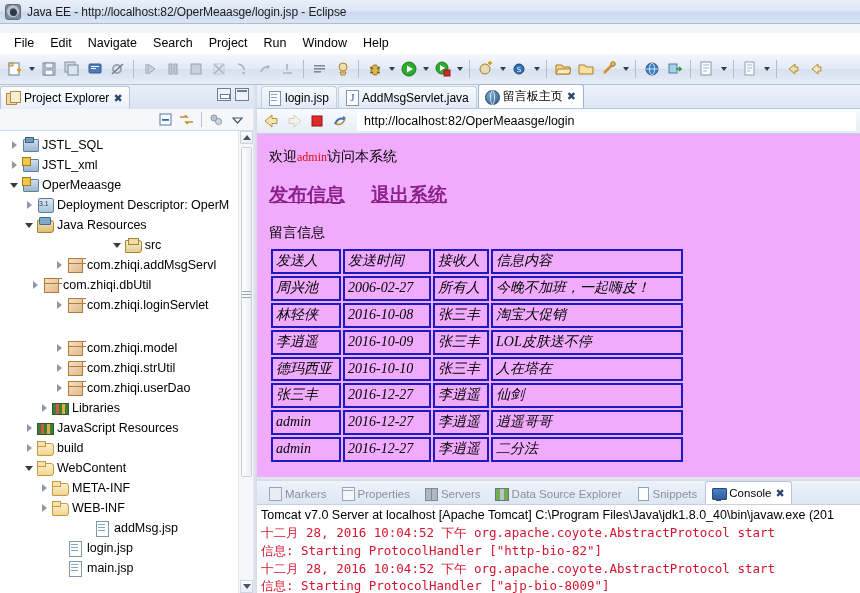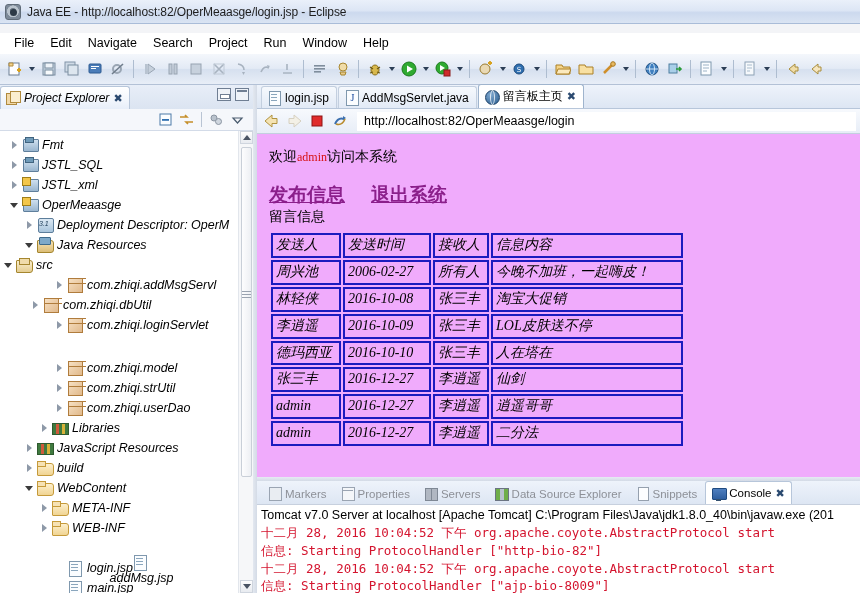--- a/index.html
+++ b/index.html
@@ -114,21 +114,20 @@
   }
 
   
   .leftpane {
     width: 253px;
     flex: 0 0 253px;
     display: flex;
     flex-direction: column;
     background: #6d28d9;
     min-height: 0;
-    font-style: italic;
   }
   .viewtabrow {
     height: 24px;
     display: flex;
     align-items: flex-end;
     background: linear-gradient(to bottom, #e8eef8, #dbe4f1);
     flex: 0 0 auto;
     position: relative;
   }
   .viewtab {
@@ -493,20 +492,21 @@
   .welcome {
     font-size: 14px;
     color: #000;
     font-family: "Liberation Serif", serif;
     margin-bottom: 16px;
     white-space: nowrap;
   }
   .welcome .uname { color: #d61212; font-size: 12px; font-family: "Liberation Serif", serif;}
   .navlinks {
     display: flex; gap: 26px;
+    margin-bottom: 16px;
   }
   .navlink {
     font-size: 19px;
     font-weight: bold;
     color: #8b1f8b;
     text-decoration: underline;
     font-family: "Liberation Serif", serif;
     cursor: pointer;
     white-space: nowrap;
   }
@@ -905,25 +905,20 @@
               <path d="M3 5 L12 5 L7.5 10 Z" fill="none" stroke="#4a5b6e" stroke-width="1.2"></path>
             </svg>
         </div>
       </div>
 
       <div class="treewrap">
         <div class="tree" id="tree">
             <div class="trow" style="padding-left: 6px;">
               <span class="twist closed"></span>
               <span class="ticon ic-proj"></span>
-              <span>Fmt</span>
-            </div>
-            <div class="trow" style="padding-left: 6px;">
-              <span class="twist closed"></span>
-              <span class="ticon ic-proj"></span>
               <span>JSTL_SQL</span>
             </div>
             <div class="trow" style="padding-left: 6px;">
               <span class="twist closed"></span>
               <span class="ticon ic-proj ic-lock"></span>
               <span>JSTL_xml</span>
             </div>
             <div class="trow" style="padding-left: 6px;">
               <span class="twist open"></span>
               <span class="ticon ic-proj ic-lock"></span>
@@ -932,21 +927,21 @@
             <div class="trow" style="padding-left: 21px;">
               <span class="twist closed"></span>
               <span class="ticon ic-dd"></span>
               <span>Deployment Descriptor: OperM</span>
             </div>
             <div class="trow" style="padding-left: 21px;">
               <span class="twist open"></span>
               <span class="ticon ic-jr"></span>
               <span>Java Resources</span>
             </div>
-            <div class="trow" style="">
+            <div class="trow" style="padding-left: 36px; justify-content: center;">
               <span class="twist open"></span>
               <span class="ticon ic-src"></span>
               <span>src</span>
             </div>
             <div class="trow" style="padding-left: 51px;">
               <span class="twist closed"></span>
               <span class="ticon ic-pkg"></span>
               <span>com.zhiqi.addMsgServl</span>
             </div>
             <div class="trow" style="padding-left: 27px;">
@@ -997,21 +992,21 @@
             <div class="trow" style="padding-left: 36px;">
               <span class="twist closed"></span>
               <span class="ticon ic-fold"></span>
               <span>META-INF</span>
             </div>
             <div class="trow" style="padding-left: 36px;">
               <span class="twist closed"></span>
               <span class="ticon ic-fold ic-lock"></span>
               <span>WEB-INF</span>
             </div>
-            <div class="trow" style="padding-left: 49px; flex-direction: column;">
+            <div class="trow" style="padding-left: 78px;">
               <span class="twist"></span>
               <span class="ticon ic-file"></span>
               <span>addMsg.jsp</span>
             </div>
             <div class="trow" style="padding-left: 51px;">
               <span class="twist"></span>
               <span class="ticon ic-file"></span>
               <span>login.jsp</span>
             </div>
             <div class="trow" style="padding-left: 51px;">

